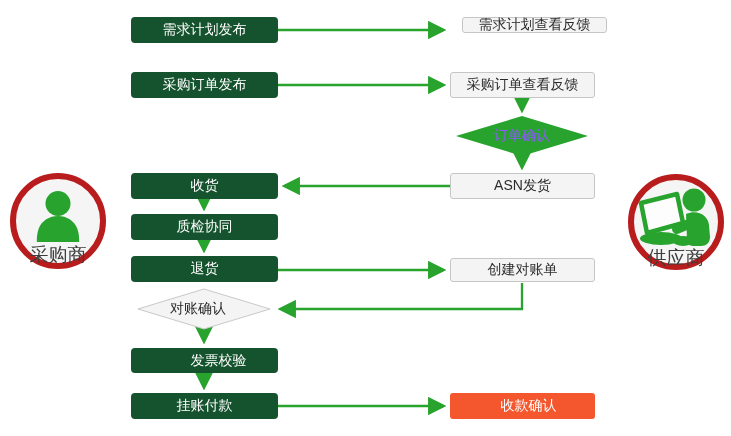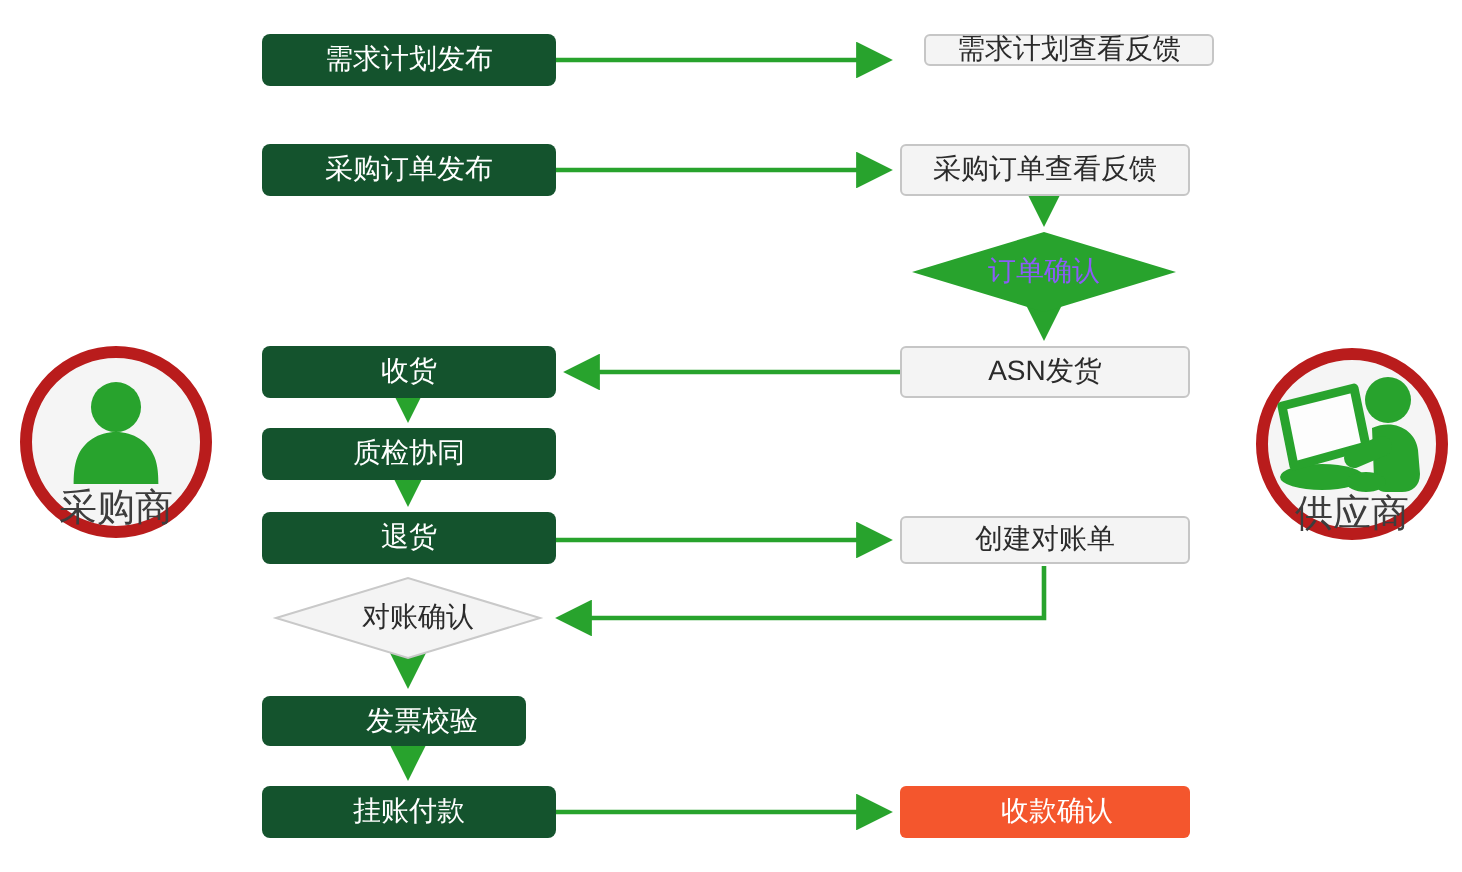--- a/index.html
+++ b/index.html
@@ -28,25 +28,25 @@
   
   #n-demand-publish {left:131px;top:17px;width:147px;height:26px;}
   #n-demand-feedback{left:450px;top:17px;width:145px;height:16px;margin-left:12px;}
   #n-po-publish     {left:131px;top:72px;width:147px;height:26px;}
   #n-po-feedback    {left:450px;top:72px;width:145px;height:26px;}
   #n-asn            {left:450px;top:173px;width:145px;height:26px;}
   #n-receive        {left:131px;top:173px;width:147px;height:26px;}
   #n-quality        {left:131px;top:214px;width:147px;height:26px;}
   #n-return         {left:131px;top:256px;width:147px;height:26px;}
   #n-statement      {left:450px;top:258px;width:145px;height:24px;text-align:right;}
-  #n-invoice        {left:131px;top:348px;width:132px;height:25px;padding-left:28px;}
+  #n-invoice        {left:131px;top:348px;width:147px;height:25px;padding-left:28px;}
   #n-payment        {left:131px;top:393px;width:147px;height:26px;}
   #n-receipt        {left:450px;top:393px;width:145px;height:26px;}
   #d1-label{left:462px;top:123px;width:120px;height:26px;}
-  #d2-label{left:149px;top:296px;width:120px;height:26px;font-family:Liberation Mono, monospace;}
+  #d2-label{left:138px;top:296px;width:120px;height:26px;font-family:Liberation Mono, monospace;}
 </style>
 </head>
 <body>
 
 <div class="canvas">
 
   <svg class="overlay" viewBox="0 0 731 436" xmlns="http://www.w3.org/2000/svg">
     <defs>
       <marker id="ah" markerWidth="8" markerHeight="8" refX="6.5" refY="4" orient="auto">
         <path d="M0,0 L8,4 L0,8 Z" fill="#28a32d"></path>

